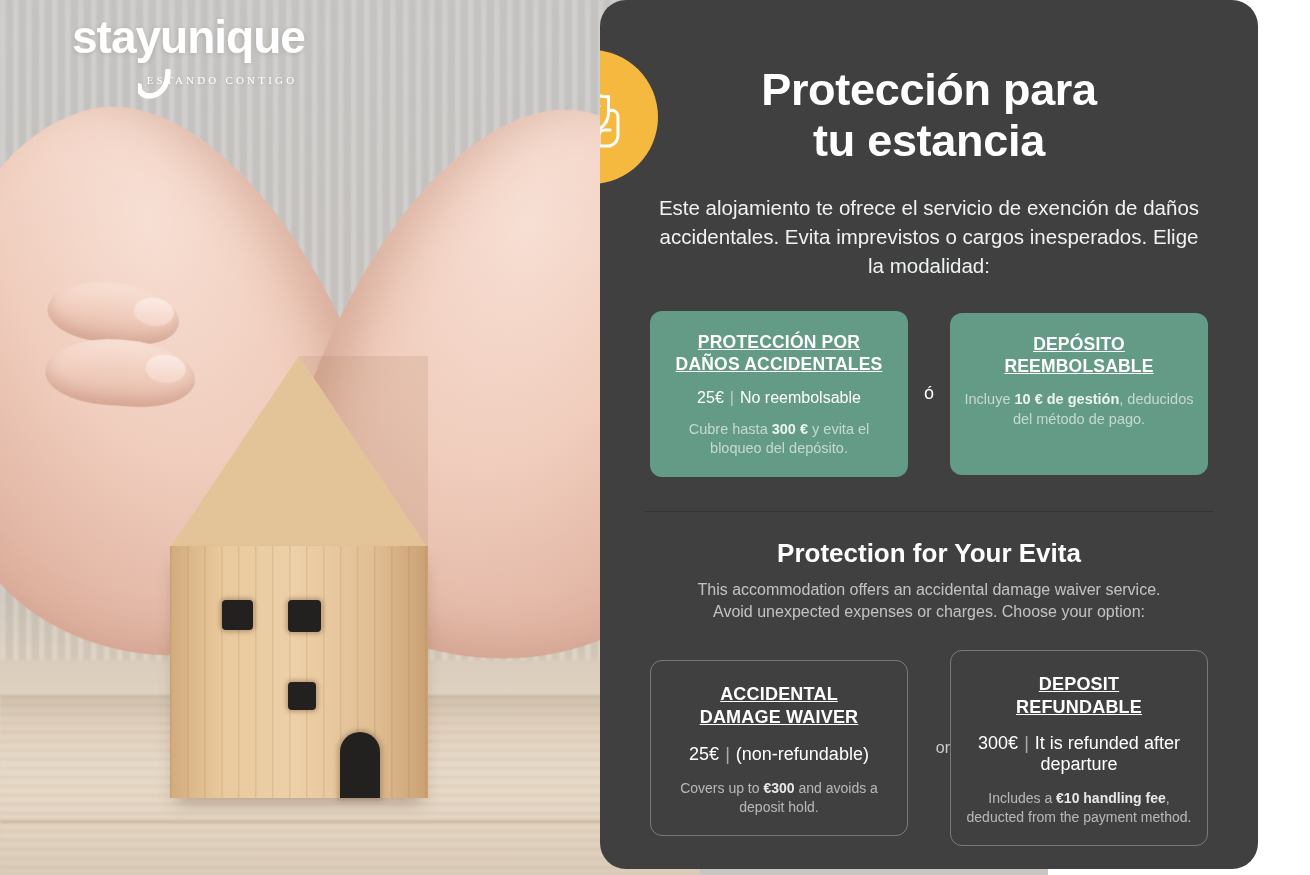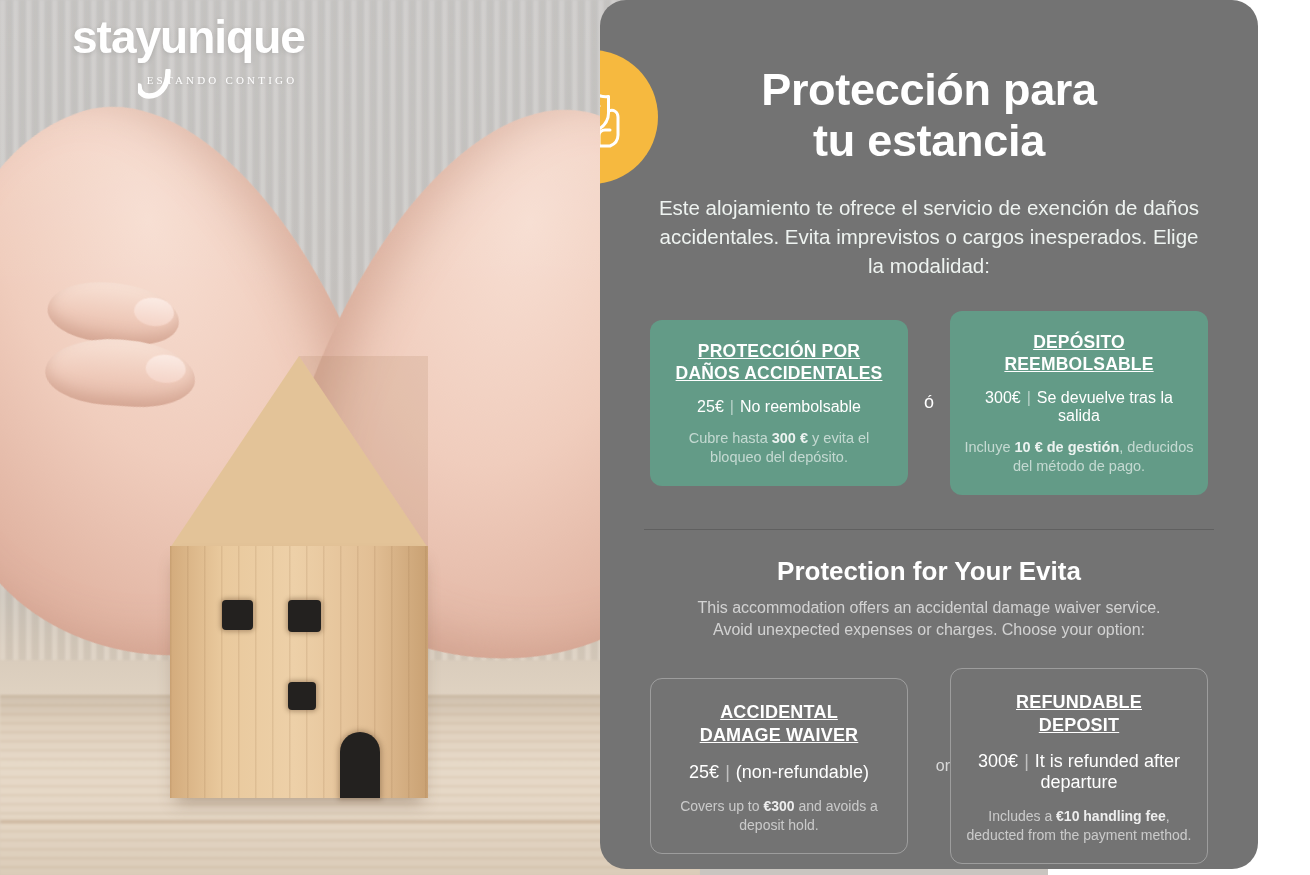--- a/index.html
+++ b/index.html
@@ -163,21 +163,21 @@
     font-size: 11px; letter-spacing: 3.2px; font-weight: 400;
     text-shadow: 0 1px 4px rgba(0,0,0,.12);
     font-family: Liberation Serif, serif;
   }
 
   
   .panel {
     position: absolute;
     left: 600px; top: 0px;
     width: 658px; height: 869px;
-    background: #737373;
+    background: #404040;
     border-radius: 26px;
     padding: 0 44px;
     z-index: 4;
     overflow: hidden;
   }
 
   .badge {
     position: absolute;
     left: -76px; top: 50px;
     width: 134px; height: 134px;
@@ -340,21 +340,20 @@
         <div class="card-note"><span>Cubre hasta </span><b>300 €</b><span> y evita el bloqueo del depósito.</span></div>
       </div>
 
       <div class="or-sep">ó</div>
 
       <div class="card filled">
         <div class="card-title">
           <div>DEPÓSITO</div>
           <div>REEMBOLSABLE</div>
         </div>
-        <div class="card-price"><span>300€</span><span class="sep">|</span><span>Se devuelve tras la salida</span></div>
         <div class="card-note"><span>Incluye </span><b>10 € de gestión</b><span>, deducidos del método de pago.</span></div>
       </div>
     </div>
 
     <div class="divider"></div>
 
     <div class="en-title">Protection for Your Evita</div>
     <div class="en-intro">This accommodation offers an accidental damage waiver service. Avoid unexpected expenses or charges. Choose your option:</div>
 
     <div class="cards en">
@@ -365,22 +364,22 @@
           <div>DAMAGE WAIVER</div>
         </div>
         <div class="card-price"><span>25€</span><span class="sep">|</span><span>(non-refundable)</span></div>
         <div class="card-note"><span>Covers up to </span><b>€300</b><span> and avoids a deposit hold.</span></div>
       </div>
 
       <div class="or-sep en">or</div>
 
       <div class="card outline">
         <div class="card-title">
+          <div>DEPOSIT</div>
           <div>REFUNDABLE</div>
-          <div>DEPOSIT</div>
         </div>
         <div class="card-price"><span>300€</span><span class="sep">|</span><span>It is refunded after departure</span></div>
         <div class="card-note"><span>Includes a </span><b>€10 handling fee</b><span>, deducted from the payment method.</span></div>
       </div>
     </div>
 
   </div>
 </div>
 
 </body></html>

